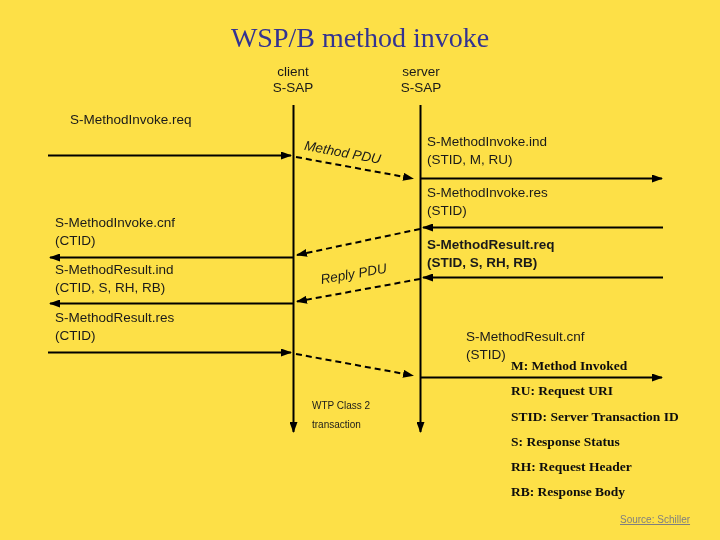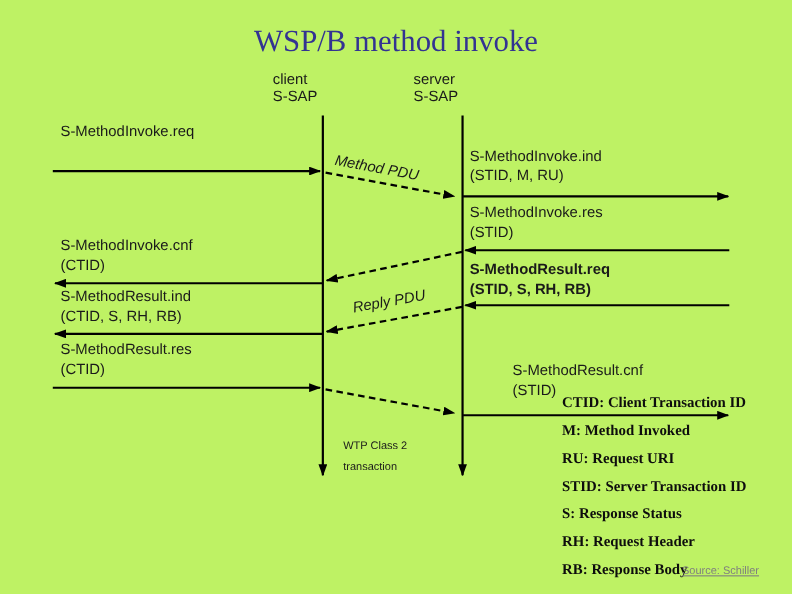--- a/index.html
+++ b/index.html
@@ -1,27 +1,27 @@
 <!DOCTYPE html>
 <html><head>
 <meta charset="utf-8">
 <style>
   html,body{margin:0;padding:0;background:#fff;}
   .slide{
-    position:relative;width:720px;height:540px;background:#bef264;overflow:hidden;
+    position:relative;width:720px;height:540px;background:#fde047;overflow:hidden;
     font-family:"Liberation Sans", sans-serif;color:#000;
   }
   .abs{position:absolute;}
   .title{
     left:0;top:22px;width:720px;text-align:center;
     font-family:"Liberation Serif", serif;font-size:28px;font-weight:400;
     color:#333392;white-space:nowrap;
   }
   .colhead{
-    width:90px;font-size:13.5px;line-height:16px;color:#1a1a1a;
+    width:90px;text-align:center;font-size:13.5px;line-height:16px;color:#1a1a1a;
   }
   .evt{font-size:13.5px;line-height:18px;color:#1a1a1a;white-space:nowrap;}
   .pdu{
     font-size:13.5px;font-style:italic;color:#1a1a1a;white-space:nowrap;
   }
   .pdu.method{left:306px;top:138px;transform:rotate(10.5deg);transform-origin:left top;}
   .pdu.reply{left:322px;top:272px;transform:rotate(-10deg);transform-origin:left bottom;}
   .wtp{left:312px;top:396px;font-size:10px;line-height:19px;color:#1a1a1a;}
   .legend{left:511px;top:356px;}
   .legend div{
@@ -68,21 +68,21 @@
 
     <line x1="663" y1="277.5" x2="423" y2="277.5" marker-end="url(#arr)"></line>
     <line class="dashed" x1="420" y1="279" x2="297" y2="301.5" marker-end="url(#arr)"></line>
     <line x1="293" y1="303.5" x2="50" y2="303.5" marker-end="url(#arr)"></line>
 
     <line x1="48" y1="352.5" x2="291" y2="352.5" marker-end="url(#arr)"></line>
     <line class="dashed" x1="296" y1="354" x2="413" y2="375.5" marker-end="url(#arr)"></line>
     <line x1="421" y1="377.5" x2="662" y2="377.5" marker-end="url(#arr)"></line>
   </svg>
 
-  <div class="abs evt" style="left:55px;top:111px;">
+  <div class="abs evt" style="left:70px;top:111px;">
     <div>S-MethodInvoke.req</div>
   </div>
   <div class="abs evt" style="left:55px;top:214px;">
     <div>S-MethodInvoke.cnf</div>
     <div>(CTID)</div>
   </div>
   <div class="abs evt" style="left:55px;top:261px;">
     <div>S-MethodResult.ind</div>
     <div>(CTID, S, RH, RB)</div>
   </div>
@@ -110,21 +110,20 @@
 
   <div class="abs pdu method">Method PDU</div>
   <div class="abs pdu reply">Reply PDU</div>
 
   <div class="abs wtp">
     <div>WTP Class 2</div>
     <div>transaction</div>
   </div>
 
   <div class="abs legend">
-    <div>CTID: Client Transaction ID</div>
     <div>M: Method Invoked</div>
     <div>RU: Request URI</div>
     <div>STID: Server Transaction ID</div>
     <div>S: Response Status</div>
     <div>RH: Request Header</div>
     <div>RB: Response Body</div>
   </div>
 
   <div class="abs source">Source: Schiller</div>
 

